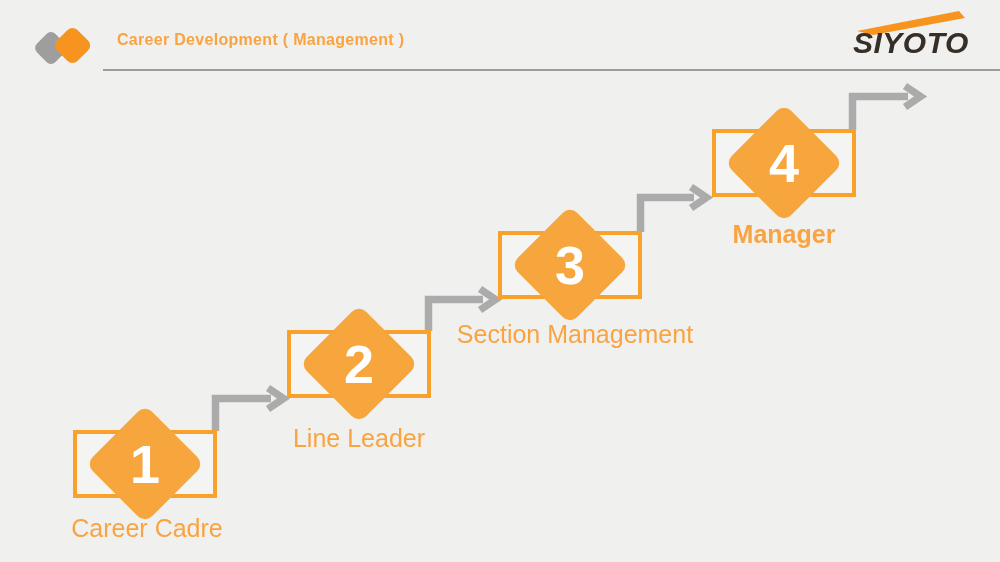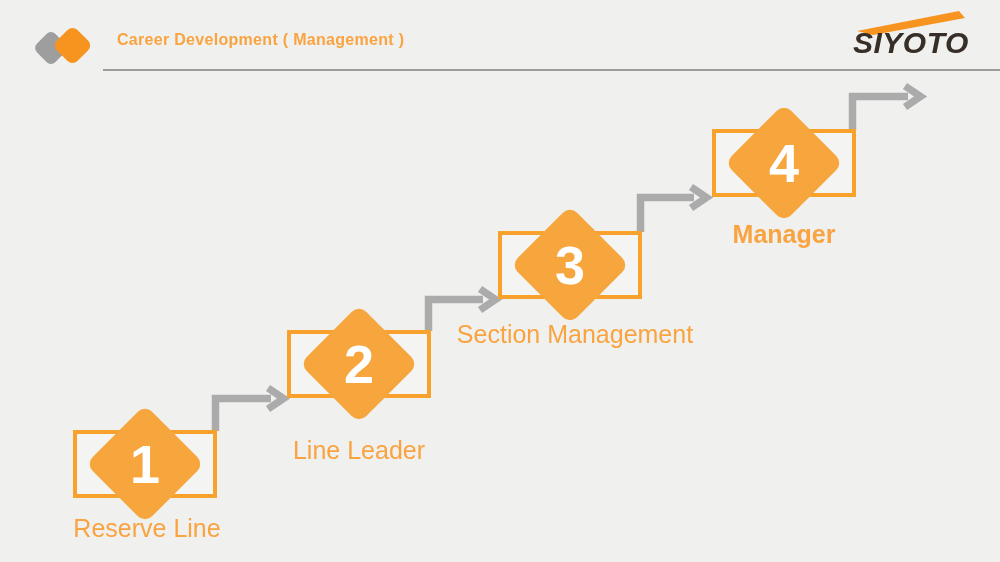--- a/index.html
+++ b/index.html
@@ -91,29 +91,29 @@
         <path d="M905,86 L920.5,96.5 L905,107"></path>
       </g>
     </g>
   </svg>
 
   <div>
     <div class="step-rect" style="left:73px;top:430px;"></div>
     <div class="step-diamond" style="left:103px;top:422px;">
       <span class="step-num">1</span>
     </div>
-    <div class="step-label" style="left:147px;top:514px;">Reserve Line</div>
+    <div class="step-label" style="left:147px;top:514px;">Career Cadre</div>
   </div>
 
   <div>
     <div class="step-rect" style="left:287px;top:330px;"></div>
     <div class="step-diamond" style="left:317px;top:322px;">
       <span class="step-num">2</span>
     </div>
-    <div class="step-label" style="left:359px;top:436px;">Line Leader</div>
+    <div class="step-label" style="left:359px;top:424px;">Line Leader</div>
   </div>
 
   <div>
     <div class="step-rect" style="left:498px;top:231px;"></div>
     <div class="step-diamond" style="left:528px;top:223px;">
       <span class="step-num">3</span>
     </div>
     <div class="step-label" style="left:575px;top:320px;">Section Management</div>
   </div>
 

